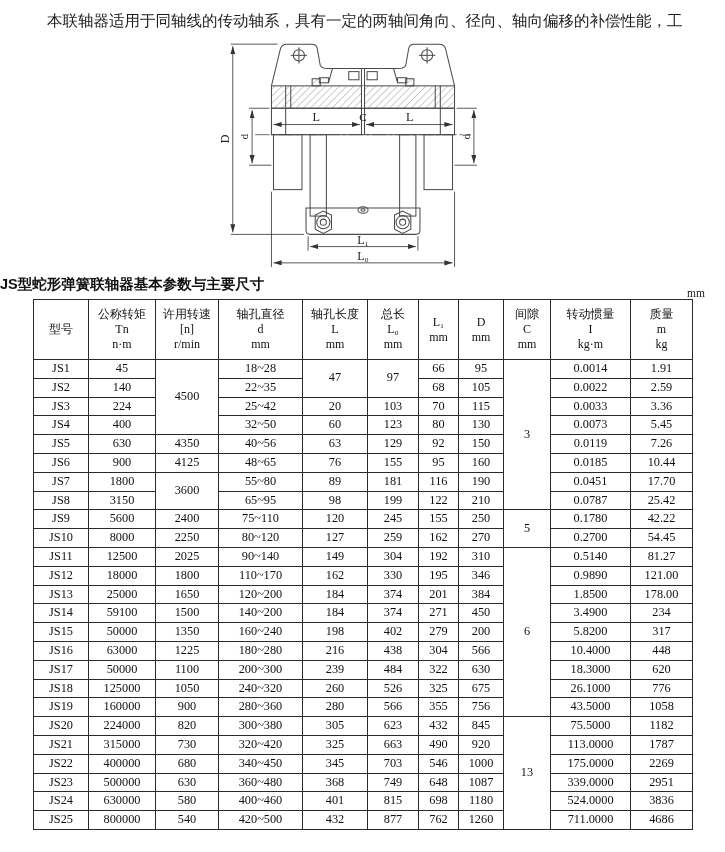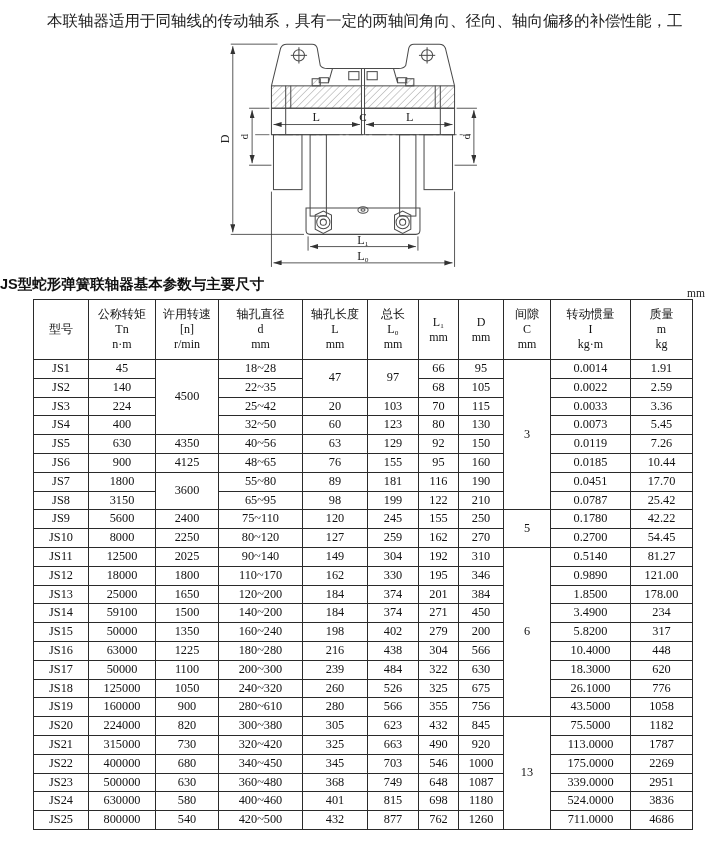--- a/index.html
+++ b/index.html
@@ -436,21 +436,21 @@
         <td>526</td>
         <td>325</td>
         <td>675</td>
         <td>26.1000</td>
         <td>776</td>
       </tr>
       <tr>
         <td>JS19</td>
         <td>160000</td>
         <td>900</td>
-        <td>280~610</td>
+        <td>280~360</td>
         <td>280</td>
         <td>566</td>
         <td>355</td>
         <td>756</td>
         <td>43.5000</td>
         <td>1058</td>
       </tr>
       <tr>
         <td>JS20</td>
         <td>224000</td>

